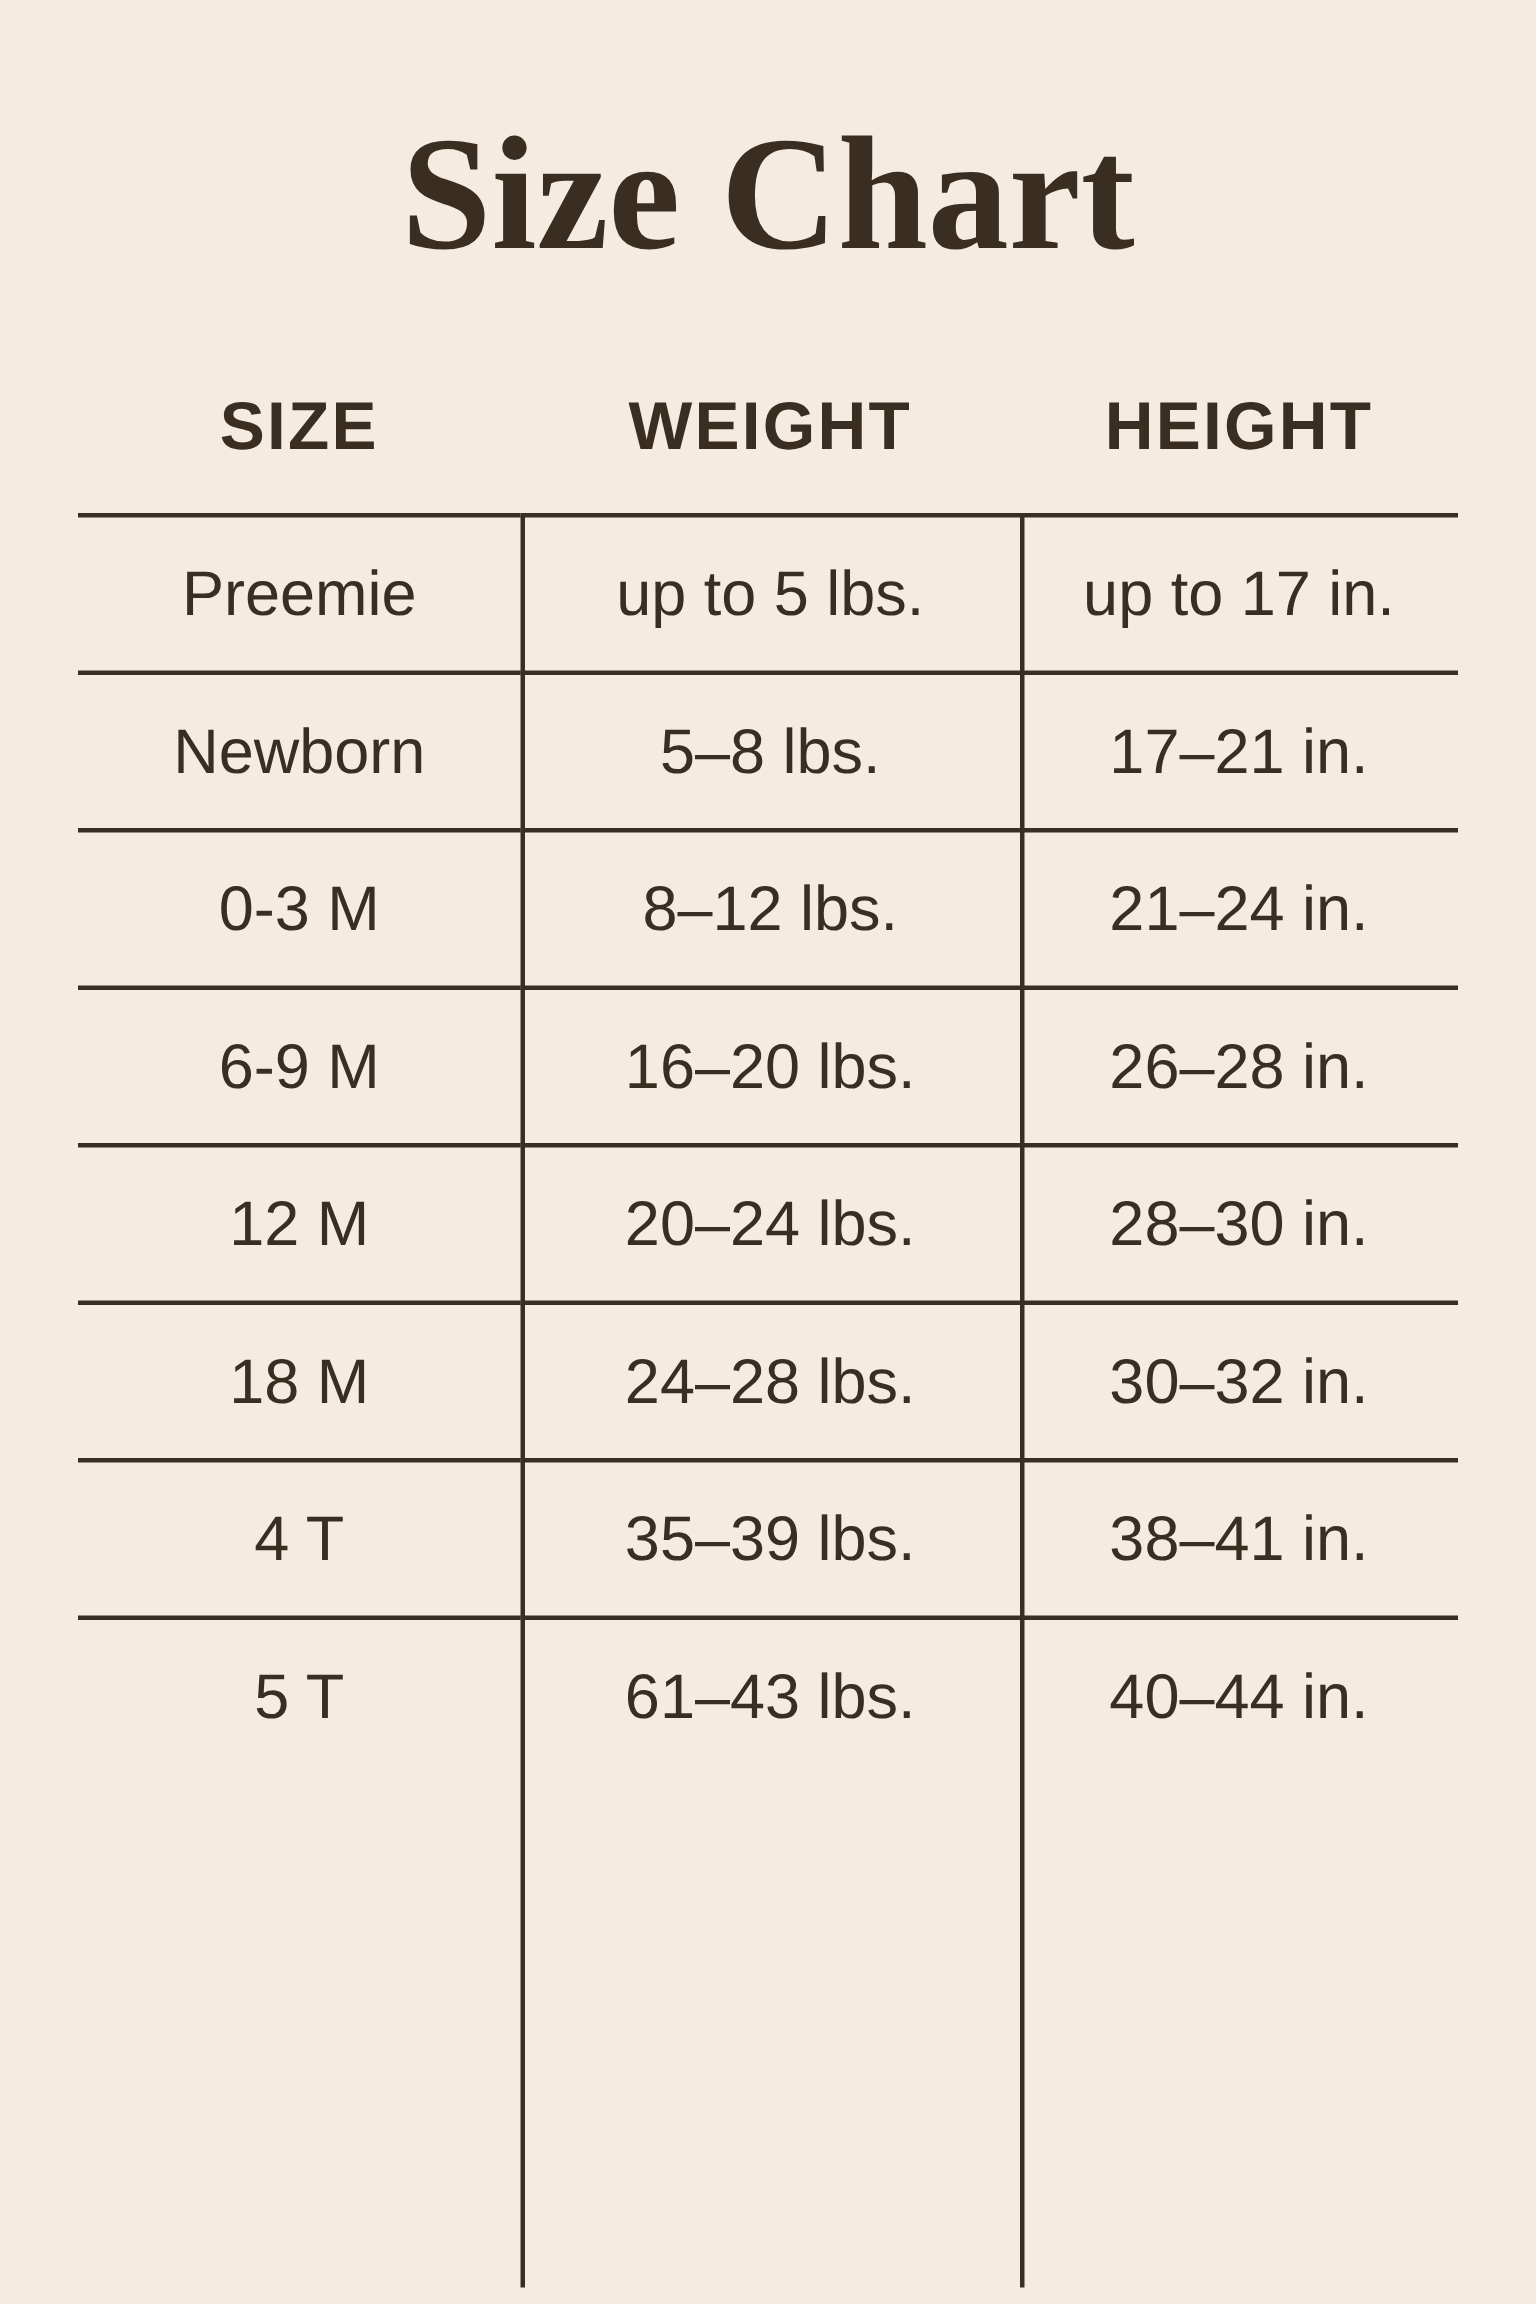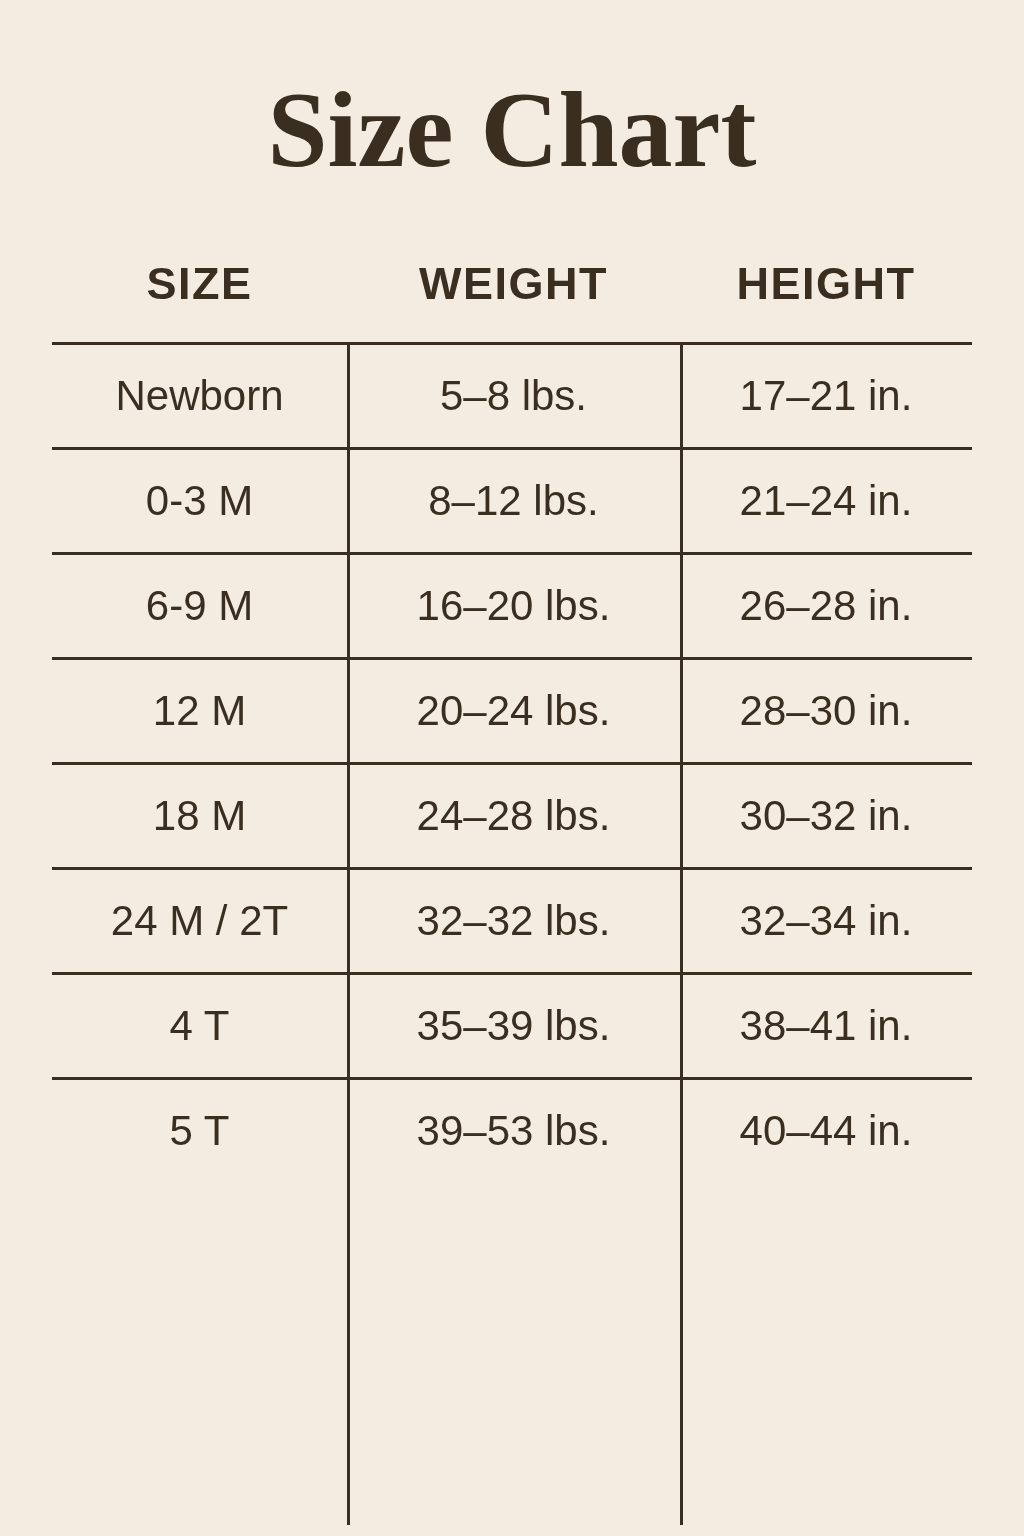--- a/index.html
+++ b/index.html
@@ -93,20 +93,25 @@
     </colgroup>
     <thead>
       <tr>
         <th class="col-a">SIZE</th>
         <th class="col-b">WEIGHT</th>
         <th class="col-c">HEIGHT</th>
       </tr>
     </thead>
     <tbody>
       <tr>
+        <td class="col-a" style="border-right: none;">Preemie</td>
+        <td class="col-b" style="border-right: none;">up to 5 lbs.</td>
+        <td class="col-c">up to 17 in.</td>
+      </tr>
+      <tr>
         <td class="col-a" style="border-right: none;">Newborn</td>
         <td class="col-b" style="border-right: none;">5–8 lbs.</td>
         <td class="col-c">17–21 in.</td>
       </tr>
       <tr>
         <td class="col-a" style="border-right: none;">0-3 M</td>
         <td class="col-b" style="border-right: none;">8–12 lbs.</td>
         <td class="col-c">21–24 in.</td>
       </tr>
       <tr>
@@ -118,32 +123,27 @@
         <td class="col-a" style="border-right: none;">12 M</td>
         <td class="col-b" style="border-right: none;">20–24 lbs.</td>
         <td class="col-c">28–30 in.</td>
       </tr>
       <tr>
         <td class="col-a" style="border-right: none;">18 M</td>
         <td class="col-b" style="border-right: none;">24–28 lbs.</td>
         <td class="col-c">30–32 in.</td>
       </tr>
       <tr>
-        <td class="col-a" style="border-right: none;">24 M / 2T</td>
-        <td class="col-b" style="border-right: none;">32–32 lbs.</td>
-        <td class="col-c">32–34 in.</td>
-      </tr>
-      <tr>
         <td class="col-a" style="border-right: none;">4 T</td>
         <td class="col-b" style="border-right: none; border-radius: 31px;">35–39 lbs.</td>
         <td class="col-c">38–41 in.</td>
       </tr>
       <tr>
         <td class="col-a" style="border-right: none;">5 T</td>
-        <td class="col-b" style="border-right: none;">39–53 lbs.</td>
+        <td class="col-b" style="border-right: none;">61–43 lbs.</td>
         <td class="col-c">40–44 in.</td>
       </tr>
     </tbody>
   </table>
 
   <div class="vrule" id="vrule1" style="top: 343.5px; height: 1181.5px;"></div>
   <div class="vrule" id="vrule2" style="top: 343.5px; height: 1181.5px;"></div>
 
 </div>
 

